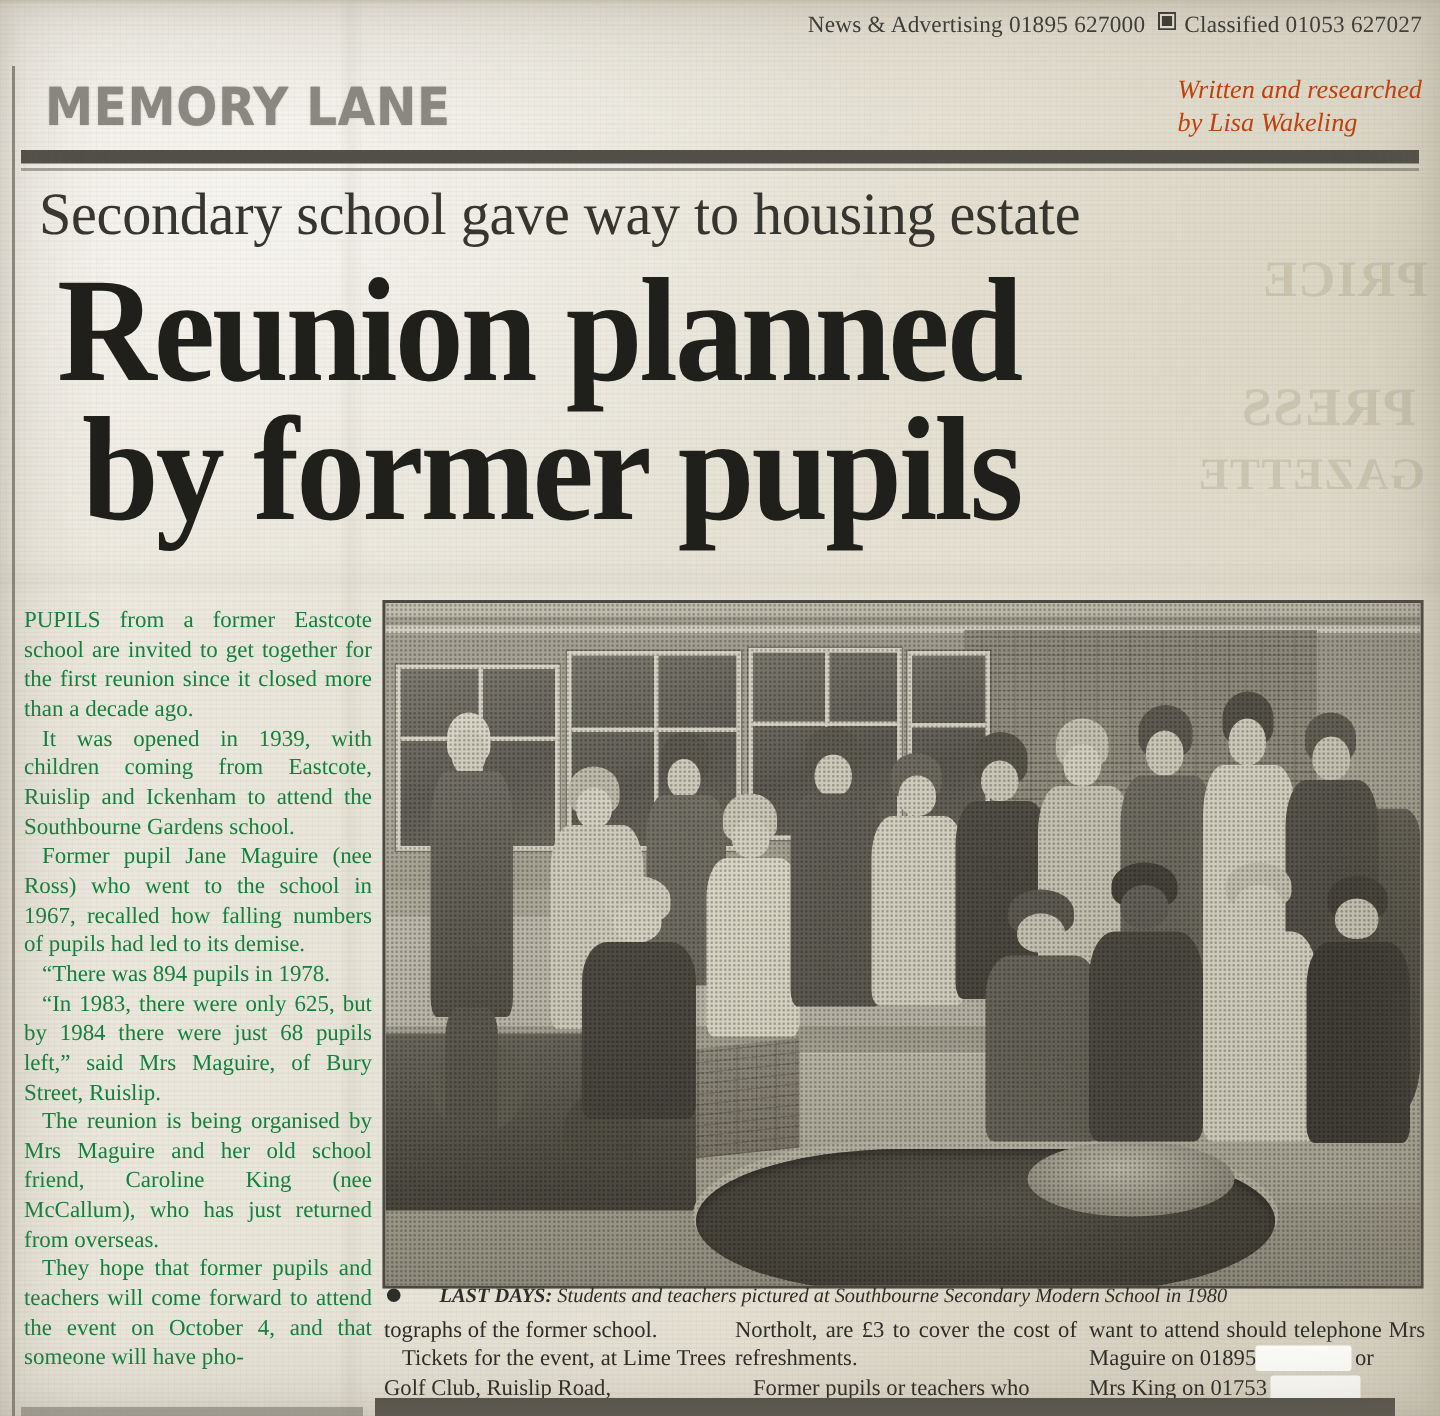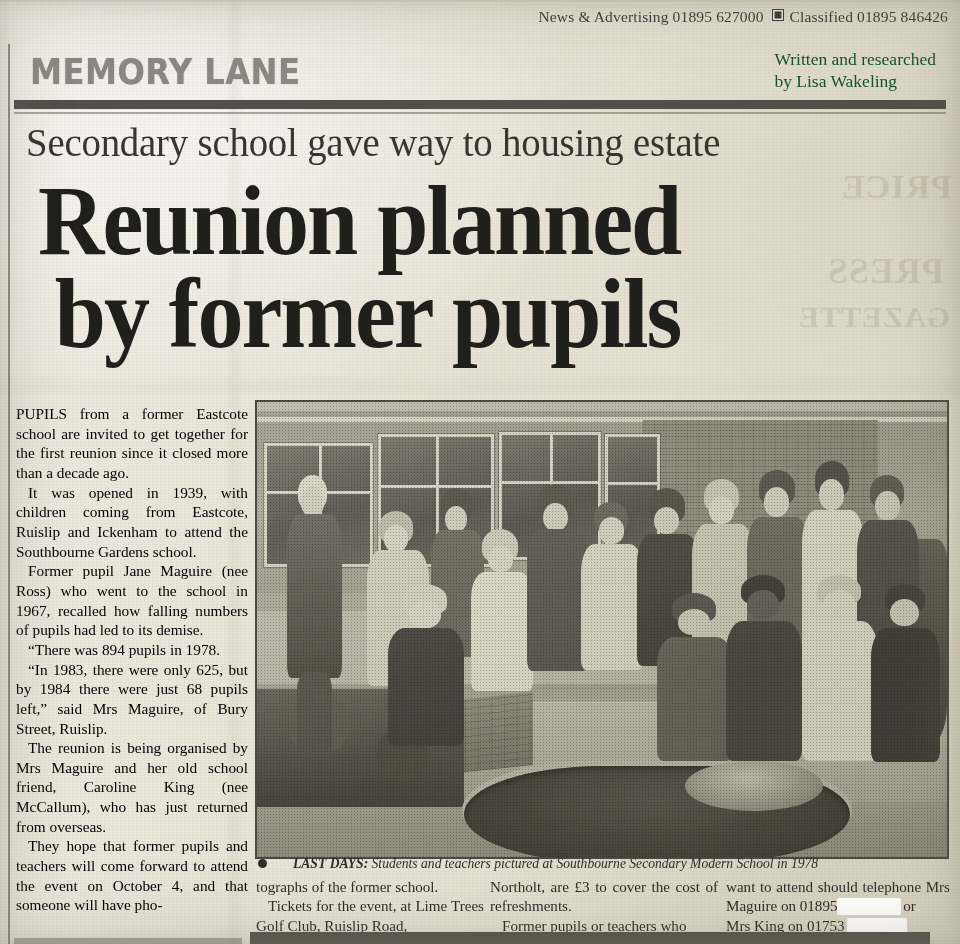--- a/index.html
+++ b/index.html
@@ -67,23 +67,23 @@
 
   #memory-lane{
     position:absolute;left:30px;top:52px;
     font-family:"DejaVu Sans", sans-serif;
     font-weight:700;font-size:35px;letter-spacing:.5px;
     color:#8a8880;
     transform:scaleX(.92);transform-origin:left top;
     text-shadow:0 0 1px rgba(90,88,80,.5);
   }
   #byline{
-    position:absolute;right:24px;top:48px;
-    font-size:17.5px;line-height:1.28;
-    text-align:left;color:#14532d;
+    position:absolute;right:12px;top:48px;
+    font-style:italic;font-size:17.5px;line-height:1.28;
+    text-align:left;color:#c2410c;
   }
 
   #rule-thick{position:absolute;left:14px;top:100px;width:932px;height:9px;background:#514f48;}
   #rule-thin{position:absolute;left:14px;top:112px;width:932px;height:2px;background:#6b695f;opacity:.55;}
 
   
   #kicker{
     position:absolute;left:26px;top:122px;width:916px;
     font-size:40px;line-height:1.04;font-weight:400;
     letter-spacing:-.2px;color:#36352f;
@@ -94,21 +94,21 @@
     font-weight:700;font-size:99px;line-height:.94;
     letter-spacing:-2.2px;color:#1f1f1c;
     transform:scaleX(.93);transform-origin:left top;
   }
   #headline .l2{display:block;margin-left:18px;}
 
   
   #col-left{
     position:absolute;left:16px;top:404px;width:232px;height:536px;
     font-size:15.3px;line-height:1.285;text-align:justify;
-    color:#000000;overflow:hidden;
+    color:#15803d;overflow:hidden;
   }
   #col-left p{margin:0;text-indent:12px;}
   #col-left p.lead{text-indent:0;}
 
   
   #photo-wrap{
     position:absolute;left:255px;top:400px;width:690px;height:455px;
     border:2px solid #4a4842;overflow:hidden;background:#b9b6a9;
   }
   #photo{position:absolute;inset:0;overflow:hidden;}
@@ -221,21 +221,21 @@
 <div id="fold"></div>
 
 <div id="top-edge"></div>
 <div id="left-rule"></div>
 
 <div class="ghost" id="ghost1">PRICE</div>
 <div class="ghost" id="ghost2">PRESS</div>
 <div class="ghost" id="ghost3">GAZETTE</div>
 
 <div id="contact-line">
-  <span>News &amp; Advertising 01895 627000</span><span class="box-glyph"></span><span>Classified 01895 846426</span>
+  <span>News &amp; Advertising 01895 627000</span><span class="box-glyph"></span><span>Classified 01053 627027</span>
 </div>
 
 <div id="memory-lane">MEMORY LANE</div>
 
 <div id="byline">
   <div>Written and researched</div>
   <div>by Lisa Wakeling</div>
 </div>
 
 <div id="rule-thick"></div>
@@ -387,21 +387,21 @@
       <div class="head" style="left:28%;top:7%;width:42%;height:13%;background:#cdcabb;"></div>
       <div class="body" style="left:0;top:21%;width:100%;height:64%;background:#2f2d27;"></div>
     </div>
 
     <div id="photo-wash"></div>
     <div id="halftone"></div>
   </div>
 </div>
 
 <div id="caption">
-  <span class="bullet"></span><span class="lastdays">LAST DAYS:</span><span> Students  and teachers pictured at Southbourne Secondary Modern School in 1978</span>
+  <span class="bullet"></span><span class="lastdays">LAST DAYS:</span><span> Students  and teachers pictured at Southbourne Secondary Modern School in 1980</span>
 </div>
 
 <div class="botcol" id="botcol2">
   <p class="cont">tographs of the former school.</p>
   <p>Tickets for the event, at Lime Trees Golf Club, Ruislip Road,</p>
 </div>
 
 <div class="botcol" id="botcol3">
   <p class="cont">Northolt, are £3 to cover the cost of refreshments.</p>
   <p>Former pupils or teachers who</p>

